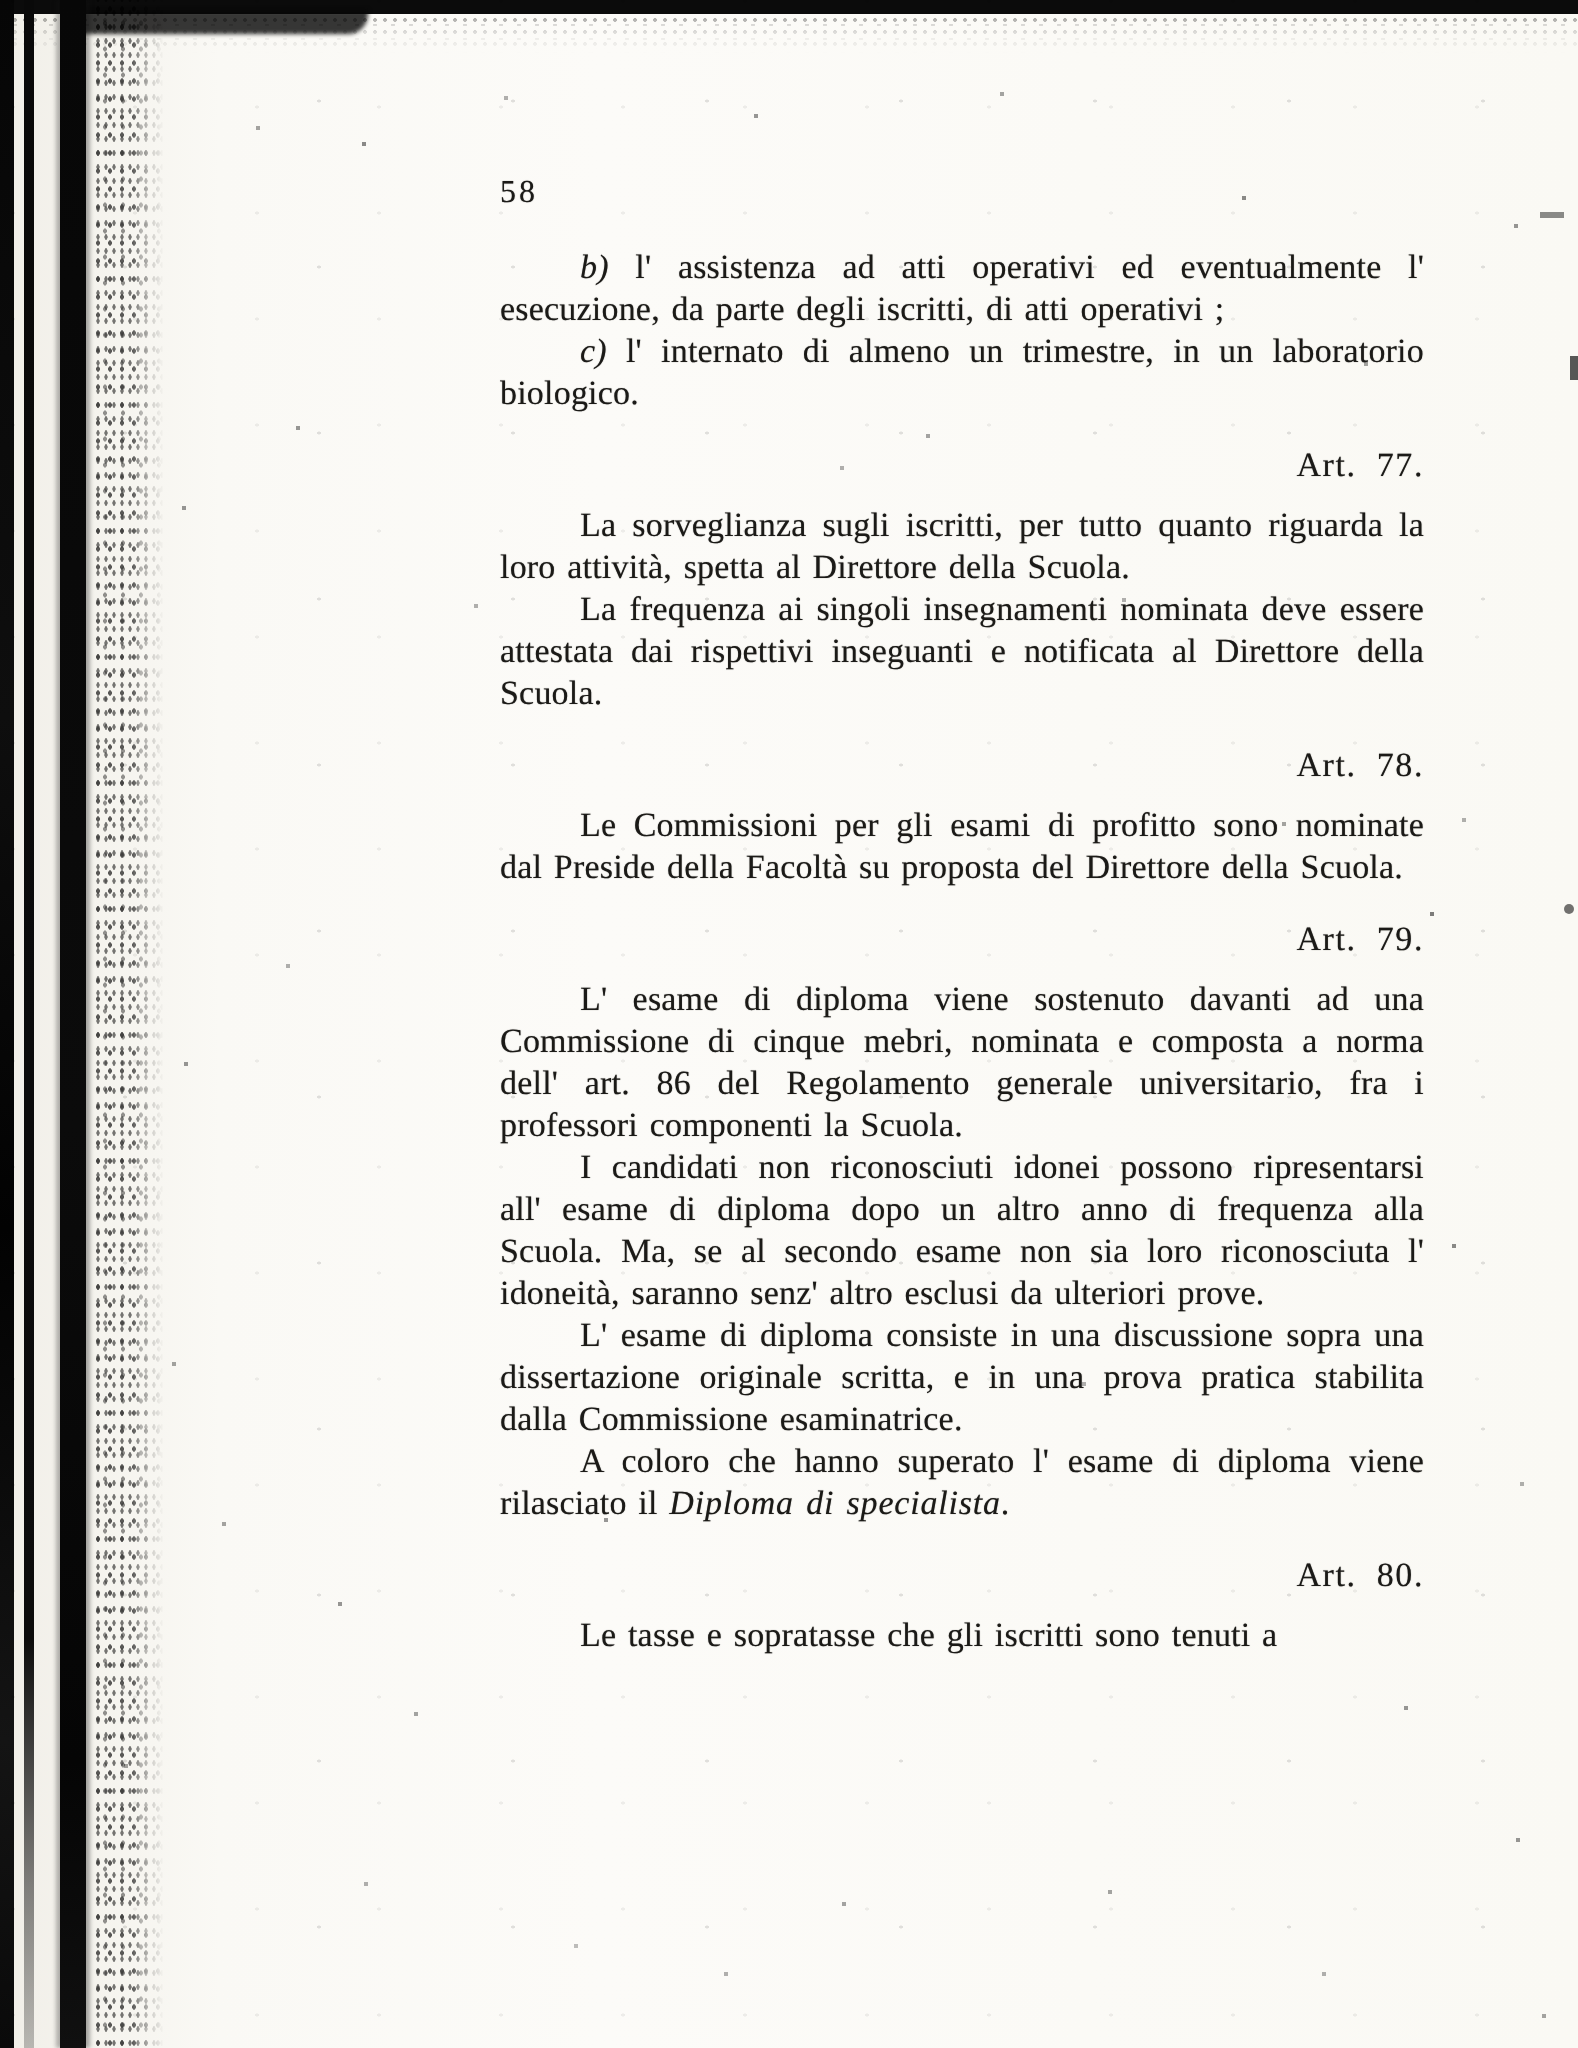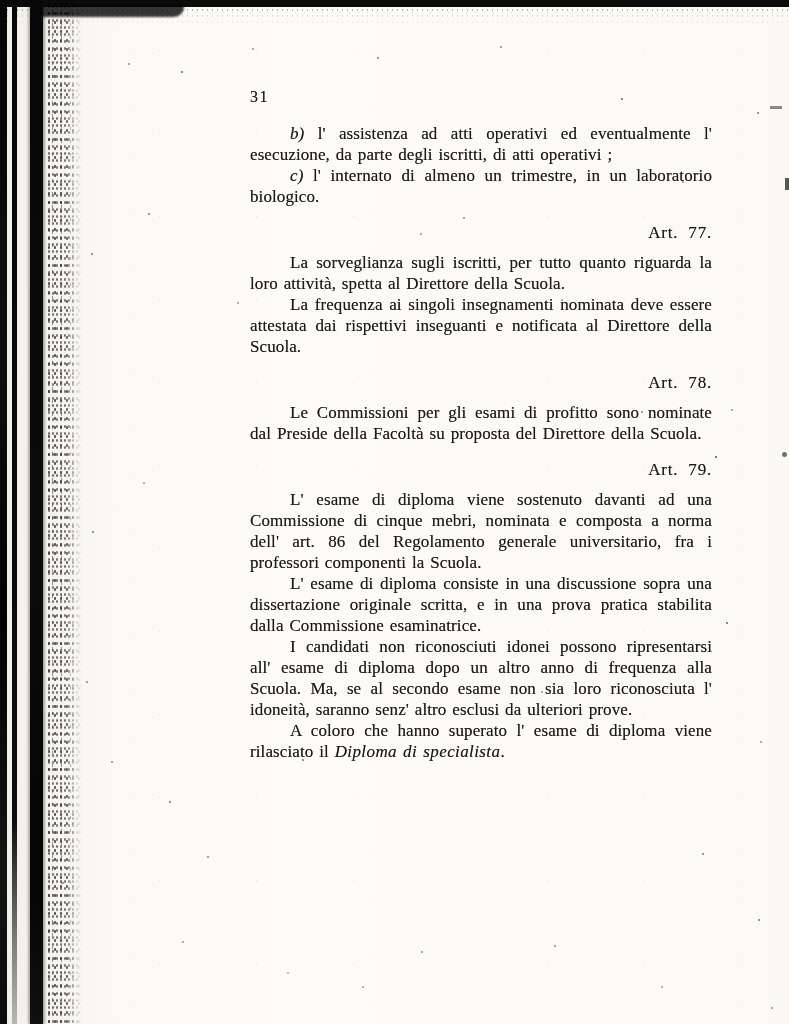--- a/index.html
+++ b/index.html
@@ -97,39 +97,43 @@
     <div class="speckle-band"></div>
   </div>
   <div class="paper-grain"></div>
   <div class="specks"></div>
   <div class="edge-mark-1"></div>
   <div class="edge-mark-2"></div>
   <div class="edge-mark-3"></div>
 
   <div class="content">
 
-    <div class="pagenum">31</div>
+    <div class="pagenum">58</div>
 
     <p><span class="marker">b)</span> <span>l' assistenza ad atti operativi ed eventualmente l' esecuzione, da parte degli iscritti, di atti operativi ;</span></p>
     <p><span class="marker">c)</span> <span>l' internato di almeno un trimestre, in un laboratorio biologico.</span></p>
 
     <div>
       <div class="art">Art. 77.</div>
       <p>La sorveglianza sugli iscritti, per tutto quanto riguarda la loro attività, spetta al Direttore della Scuola.</p>
       <p>La frequenza ai singoli insegnamenti nominata deve essere attestata dai rispettivi inseguanti e notificata al Direttore della Scuola.</p>
     </div>
 
     <div>
       <div class="art">Art. 78.</div>
       <p>Le Commissioni per gli esami di profitto sono nominate dal Preside della Facoltà su proposta del Direttore della Scuola.</p>
     </div>
 
     <div>
       <div class="art">Art. 79.</div>
       <p>L' esame di diploma viene sostenuto davanti ad una Commissione di cinque mebri, nominata e composta a norma dell' art. 86 del Regolamento generale universitario, fra i professori componenti la Scuola.</p>
+      <p>I candidati non riconosciuti idonei possono ripresentarsi all' esame di diploma dopo un altro anno di frequenza alla Scuola. Ma, se al secondo esame non sia loro riconosciuta l' idoneità, saranno senz' altro esclusi da ulteriori prove.</p>
       <p>L' esame di diploma consiste in una discussione sopra una dissertazione originale scritta, e in una prova pratica stabilita dalla Commissione esaminatrice.</p>
-      <p>I candidati non riconosciuti idonei possono ripresentarsi all' esame di diploma dopo un altro anno di frequenza alla Scuola. Ma, se al secondo esame non sia loro riconosciuta l' idoneità, saranno senz' altro esclusi da ulteriori prove.</p>
       <p><span>A coloro che hanno superato l' esame di diploma viene rilasciato il </span><span class="spec">Diploma di specialista</span><span>.</span></p>
     </div>
 
+    <div>
+      <div class="art">Art. 80.</div>
+      <p>Le tasse e sopratasse che gli iscritti sono tenuti a</p>
+    </div>
 
   </div>
 </div>
 
 </body></html>

